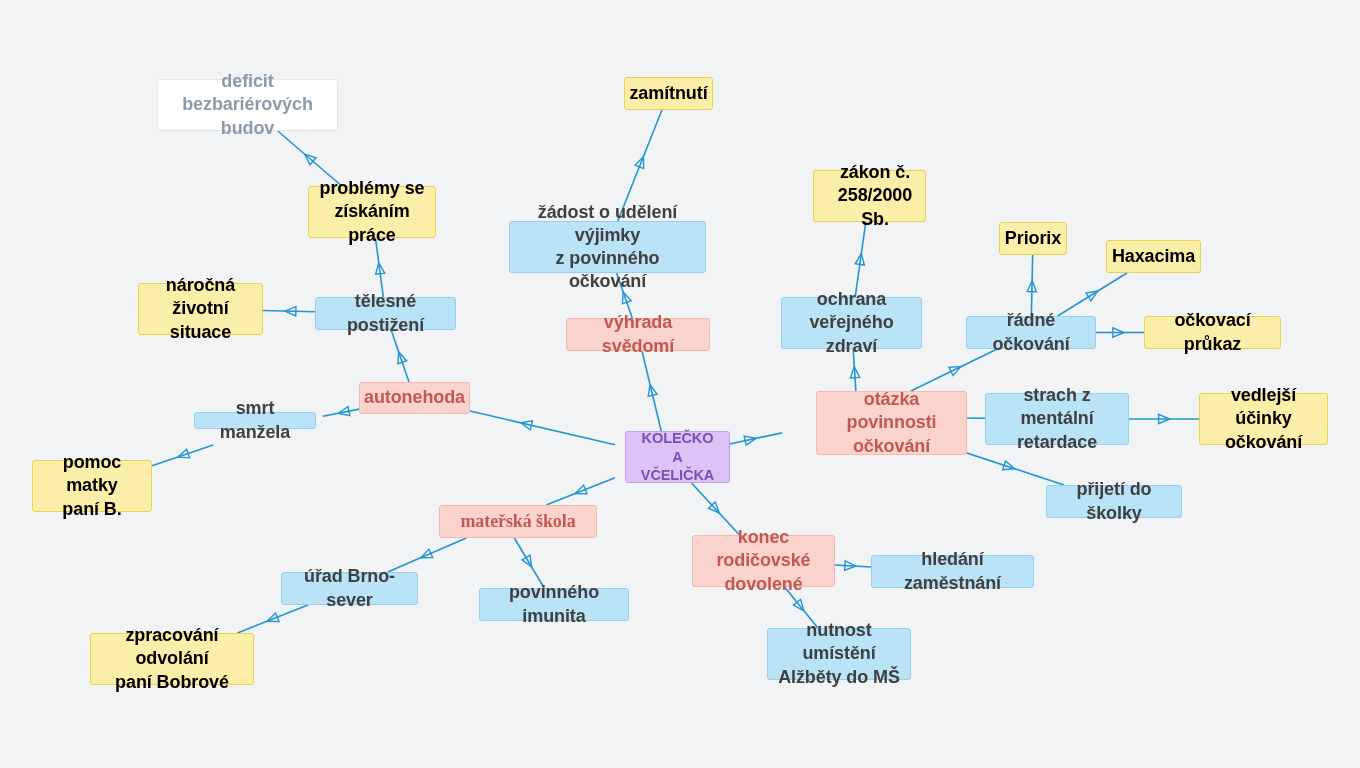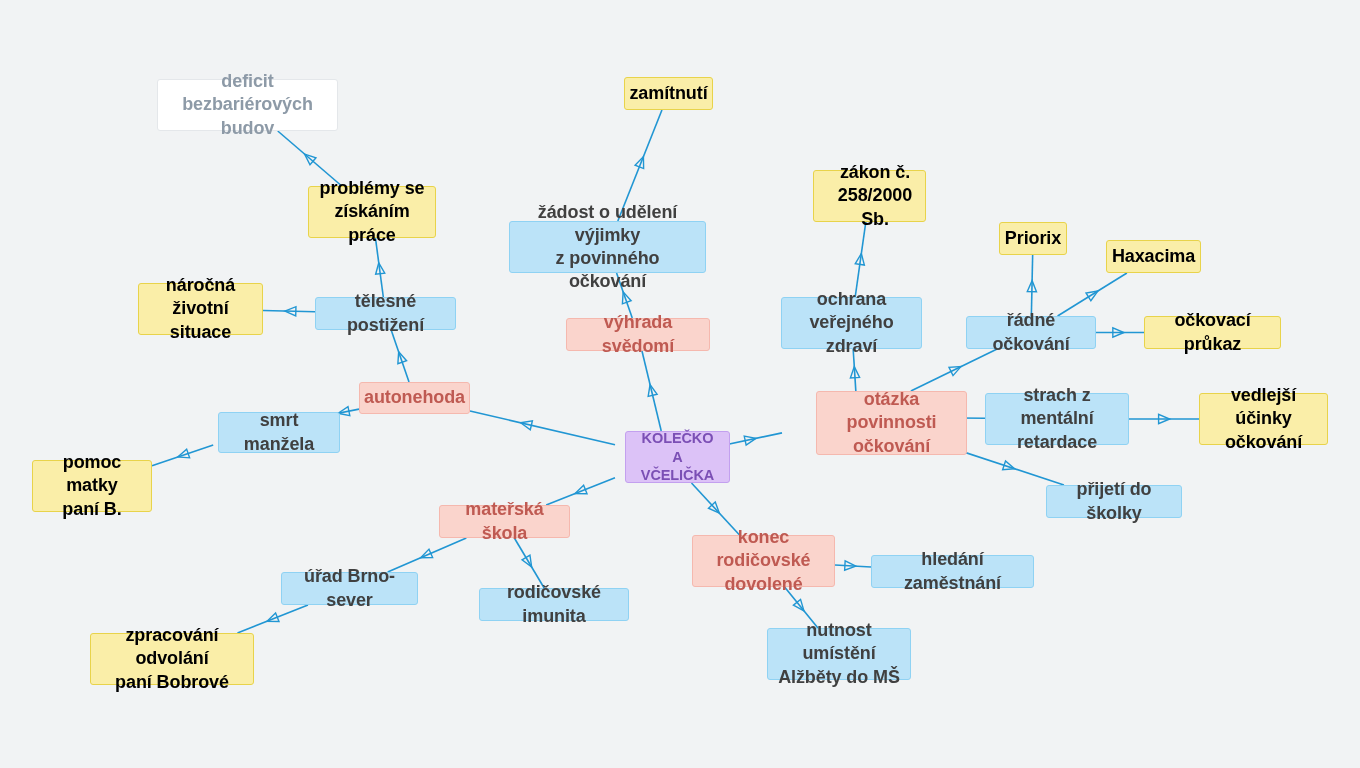--- a/index.html
+++ b/index.html
@@ -188,21 +188,21 @@
       <div class="node purple" style="left: 615px; top: 431px; width: 105px; height: 52px; margin-left: 10px;">KOLEČKO A
 VČELIČKA</div>
       <div class="node white" style="left: 157px; top: 79px; width: 181px; height: 52px;">deficit bezbariérových
 budov</div>
       <div class="node yellow" style="left: 308px; top: 186px; width: 128px; height: 52px;">problémy se
 získáním práce</div>
       <div class="node yellow" style="left: 138px; top: 283px; width: 125px; height: 52px;">náročná
 životní situace</div>
       <div class="node blue" style="left: 315px; top: 297px; width: 141px; height: 33px;">tělesné postižení</div>
       <div class="node pink" style="left: 359px; top: 382px; width: 111px; height: 32px;">autonehoda</div>
-      <div class="node blue" style="left: 218px; top: 412px; width: 122px; height: 41px;">smrt manžela</div>
+      <div class="node blue" style="left: 194px; top: 412px; width: 122px; height: 17px;">smrt manžela</div>
       <div class="node yellow" style="left: 32px; top: 460px; width: 120px; height: 52px;">pomoc matky
 paní B.</div>
       <div class="node yellow" style="left: 624px; top: 77px; width: 89px; height: 33px;">zamítnutí</div>
       <div class="node blue" style="left: 509px; top: 221px; width: 197px; height: 52px;">žádost o udělení výjimky
 z povinného očkování</div>
       <div class="node pink" style="left: 566px; top: 318px; width: 144px; height: 33px;">výhrada svědomí</div>
       <div class="node yellow" style="left: 813px; top: 170px; width: 113px; height: 52px; padding-left: 20px;">zákon č.
 258/2000 Sb.</div>
       <div class="node blue" style="left: 781px; top: 297px; width: 141px; height: 52px;">ochrana
 veřejného zdraví</div>
@@ -210,24 +210,24 @@
       <div class="node yellow" style="left: 1106px; top: 240px; width: 95px; height: 33px;">Haxacima</div>
       <div class="node blue" style="left: 966px; top: 316px; width: 130px; height: 33px;">řádné očkování</div>
       <div class="node yellow" style="left: 1144px; top: 316px; width: 137px; height: 33px;">očkovací průkaz</div>
       <div class="node pink" style="left: 816px; top: 391px; width: 151px; height: 64px;">otázka povinnosti
 očkování</div>
       <div class="node blue" style="left: 985px; top: 393px; width: 144px; height: 52px;">strach z mentální
 retardace</div>
       <div class="node yellow" style="left: 1199px; top: 393px; width: 129px; height: 52px;">vedlejší účinky
 očkování</div>
       <div class="node blue" style="left: 1046px; top: 485px; width: 136px; height: 33px;">přijetí do školky</div>
-      <div class="node pink" style="left: 439px; top: 505px; width: 131px; height: 33px;">mateřská škola</div>
+      <div class="node pink" style="left: 439px; top: 505px; width: 158px; height: 33px; font-family: Liberation Serif, serif;">mateřská škola</div>
       <div class="node blue" style="left: 281px; top: 572px; width: 137px; height: 33px;">úřad Brno-sever</div>
       <div class="node yellow" style="left: 90px; top: 633px; width: 164px; height: 52px;">zpracování odvolání
 paní Bobrové</div>
-      <div class="node blue" style="left: 479px; top: 588px; width: 150px; height: 33px;">rodičovské imunita</div>
+      <div class="node blue" style="left: 479px; top: 588px; width: 150px; height: 33px;">povinného imunita</div>
       <div class="node pink" style="left: 692px; top: 535px; width: 143px; height: 52px;">konec rodičovské
 dovolené</div>
       <div class="node blue" style="left: 871px; top: 555px; width: 163px; height: 33px;">hledání zaměstnání</div>
       <div class="node blue" style="left: 767px; top: 628px; width: 144px; height: 52px;">nutnost umístění
 Alžběty do MŠ</div>
     </div>
 </div>
 
 </body></html>

